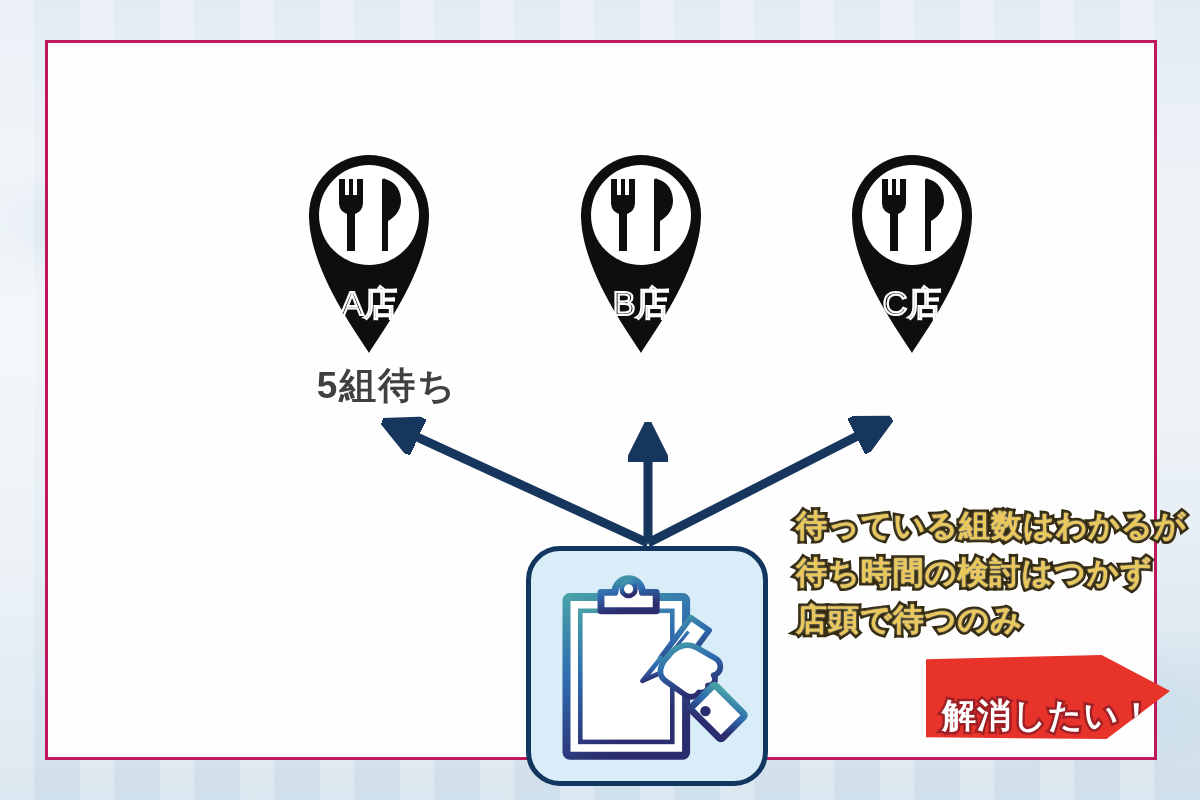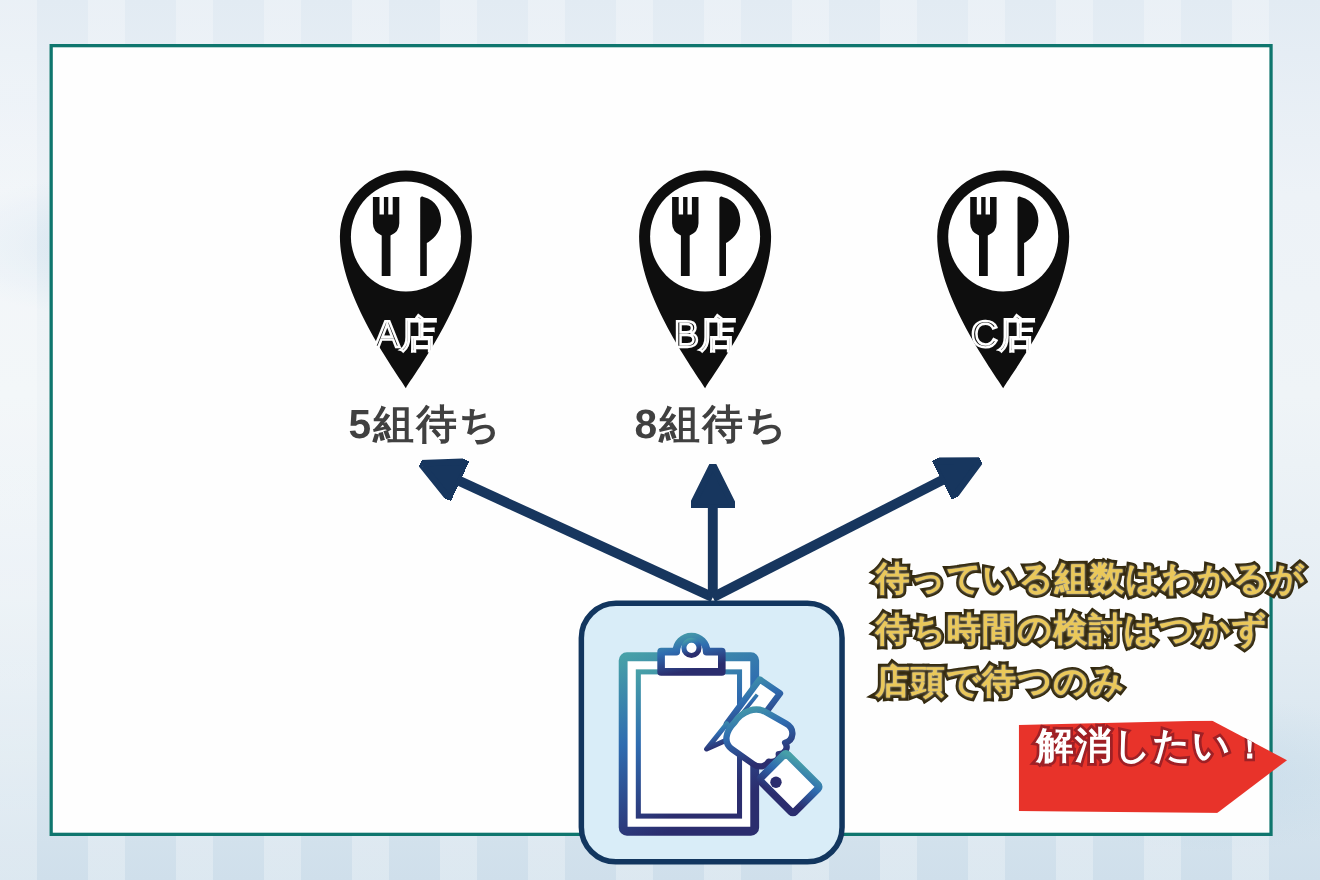--- a/index.html
+++ b/index.html
@@ -9,21 +9,21 @@
     background:linear-gradient(180deg,#e2ebf3 0%,#edf2f7 22%,#eff4f7 45%,#e6eef4 68%,#d9e6ef 86%,#cfdfeb 100%);
   }
   body::before{ 
     content:"";position:absolute;inset:0;pointer-events:none;
     background:repeating-linear-gradient(90deg,rgba(255,255,255,.28) 0 34px,rgba(255,255,255,0) 34px 80px),
                radial-gradient(220px 90px at 8% 28%,rgba(173,205,227,.35),rgba(173,205,227,0) 70%),
                radial-gradient(260px 100px at 92% 88%,rgba(173,205,227,.3),rgba(173,205,227,0) 70%);
   }
   .panel{
     position:absolute;left:45px;top:40px;width:1112px;height:720px;
-    background:#fefefe;border:3px solid #0f766e;box-sizing:border-box;
+    background:#fefefe;border:3px solid #be185d;box-sizing:border-box;
   }
   .pin{position:absolute;width:140px;height:220px;}
   .pin-a{left:251px;top:96px;}
   .pin-b{left:523px;top:96px;}
   .pin-c{left:794px;top:96px;}
   .pin text{
     font-family:"Liberation Sans","DejaVu Sans",sans-serif;
     font-size:34px;font-weight:400;
   }
   .wait{
@@ -46,21 +46,21 @@
     -webkit-text-stroke:6px #33290e;
     paint-order:stroke fill;
     text-shadow:0 0 2px rgba(255,255,255,.85);
     white-space:nowrap;
   }
   .problem span{display:block;}
   .banner{
     position:absolute;left:878px;top:612px;width:244px;height:84px;
     background:#e8332a;
     clip-path:polygon(0% 5%,72% 0%,100% 43%,74% 100%,0% 98%);
-    display:flex;align-items:flex-start;
+    display:flex;align-items:flex-end;
   }
   .banner span{
     padding-left:16px;
     font-size:34px;font-weight:700;color:#ffffff;letter-spacing:1px;
     -webkit-text-stroke:5px #9f2025;
     paint-order:stroke fill;
     white-space:nowrap;
   }
 </style>
 </head>
@@ -103,21 +103,20 @@
     <path d="M70 214 C62 200 10 132 10 76 A60 60 0 1 1 130 76 C130 132 78 200 70 214 Z" fill="#0e0e0e"></path>
     <circle cx="70" cy="76" r="50" fill="#ffffff"></circle>
     <g>
       <path fill-rule="evenodd" fill="#0e0e0e" d="M40 40 h24 v24 a12 12 0 0 1 -8 11 v37 h-8 v-37 a12 12 0 0 1 -8 -11 z M46 40 h4 v16 h-4 z M54 40 h4 v16 h-4 z"></path>
       <path fill="#0e0e0e" d="M86 40 c12 3 16 13 16 22 c0 11 -9 18 -13 20 v30 h-6 V42 c0 -2 1 -3 3 -2 z"></path>
     </g>
     <text x="70" y="176" text-anchor="middle" fill="#0d0d0d" stroke="#ffffff" stroke-width="2.2">C店</text>
   </svg>
 
   <div class="wait wait-a">5組待ち</div>
-  <div class="wait wait-b">8組待ち</div>
 
   <div class="board-box">
     <svg viewBox="0 0 200 200">
       <defs>
         <linearGradient id="cg" x1="0" y1="0" x2="0.35" y2="1">
           <stop offset="0" stop-color="#47a0a8"></stop>
           <stop offset="0.45" stop-color="#2f6cb0"></stop>
           <stop offset="1" stop-color="#2b2d6e"></stop>
         </linearGradient>
       </defs>

